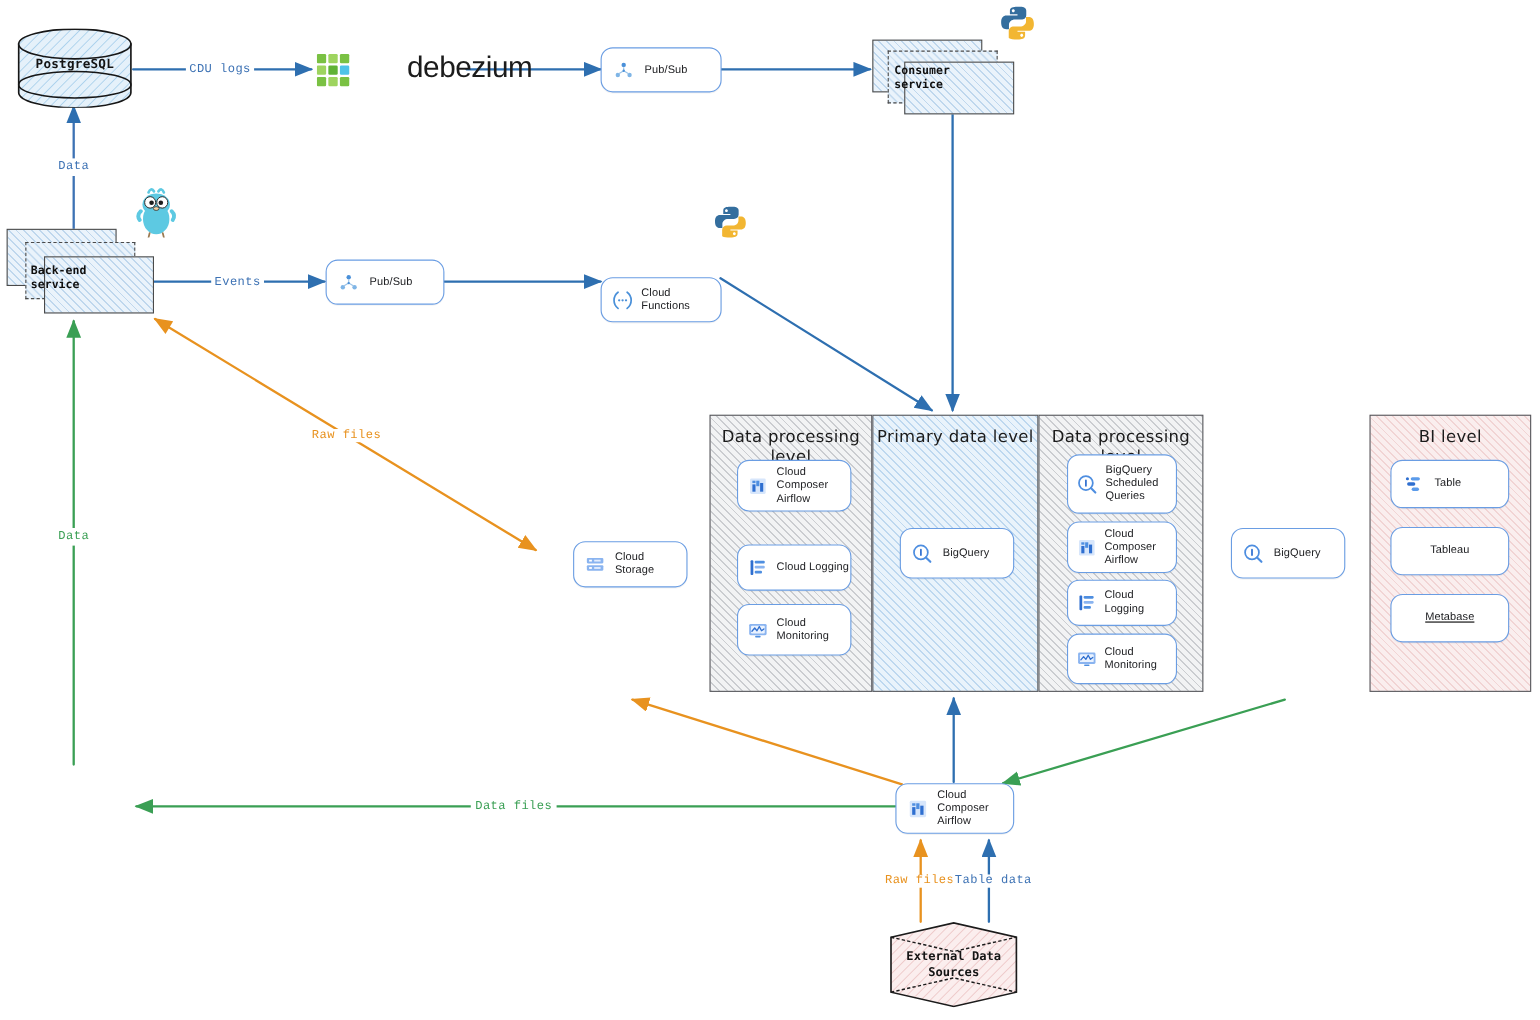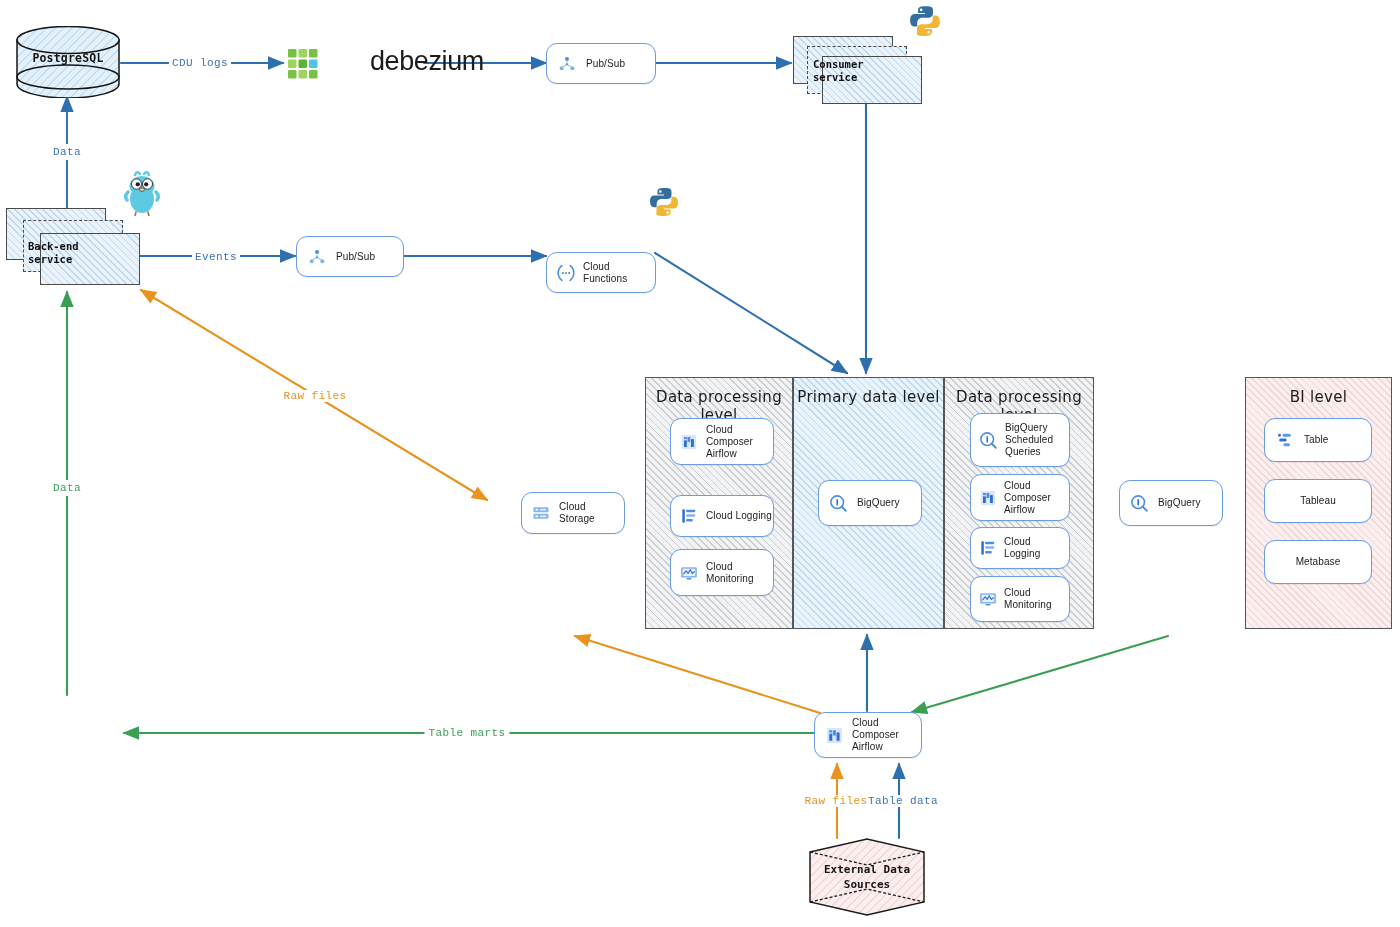--- a/index.html
+++ b/index.html
@@ -170,21 +170,21 @@
 
       <path d="M899,838 L899,764" stroke="#2e6fb0" stroke-width="2.1" marker-end="url(#ahBlue)"></path>
     </g>
   </svg>
 
   <div class="edge-label blue" style="left:200px;top:63px;background:#fff;padding:0 3px;">CDU logs</div>
   <div class="edge-label blue" style="left:67px;top:152px;background:#fff;padding:2px 3px;">Data</div>
   <div class="edge-label blue" style="left:216px;top:257px;background:#fff;padding:0 3px;">Events</div>
   <div class="edge-label orange" style="left:315px;top:396px;background:#fff;padding:0 3px;">Raw files</div>
   <div class="edge-label green" style="left:67px;top:488px;background:#fff;padding:2px 3px;">Data</div>
-  <div class="edge-label green" style="left:467px;top:733px;background:#fff;padding:0 4px;">Table marts</div>
+  <div class="edge-label green" style="left:467px;top:733px;background:#fff;padding:0 4px;">Data files</div>
   <div class="edge-label orange" style="left:836px;top:801px;background:#fff;padding:0 2px;">Raw files</div>
   <div class="edge-label blue" style="left:903px;top:801px;background:#fff;padding:0 2px;">Table data</div>
 
   <div class="cyl" style="left:14px;top:26px;width:108px;height:72px;">
     <svg width="108" height="72" viewBox="0 0 108 72">
       <defs>
         <pattern id="hatchBlue1" width="6" height="6" patternUnits="userSpaceOnUse" patternTransform="rotate(45)">
           <rect width="6" height="6" fill="#e5f1fa"></rect>
           <line x1="0" y1="0" x2="0" y2="6" stroke="#8fc2e6" stroke-width="1.1"></line>
         </pattern>
@@ -452,21 +452,21 @@
           <rect x="5" y="10.2" width="9" height="3.6" rx="1.8" fill="#2f6fd0"></rect>
           <rect x="10" y="15.9" width="8" height="3.6" rx="1.8" fill="#5b9bea"></rect>
           <circle cx="5.4" cy="6.3" r="1.7" fill="#2f6fd0"></circle>
         </svg>
       </span>
       <span class="txt">Table</span>
     </div>
     <div class="chip center" style="left:767px;top:102px;width:108px;height:44px;">
       <span class="txt">Tableau</span>
     </div>
-    <div class="chip center" style="left:767px;top:163px;width:108px;height:44px;">
+    <div class="chip center" style="left:767px;top:163px;width:108px;height:44px;text-decoration:underline;">
       <span class="txt">Metabase</span>
     </div>
   </div>
 
 
   <div class="chip" style="left:814px;top:712px;width:108px;height:46px;padding-left:9px;gap:7px;">
     <span class="ico">
       <svg width="21" height="21" viewBox="0 0 24 24">
         <rect x="3.5" y="3.5" width="17" height="17" rx="1.5" fill="#d7e6fb"></rect>
         <rect x="6" y="10" width="3.4" height="8" fill="#2f6fd0"></rect>

